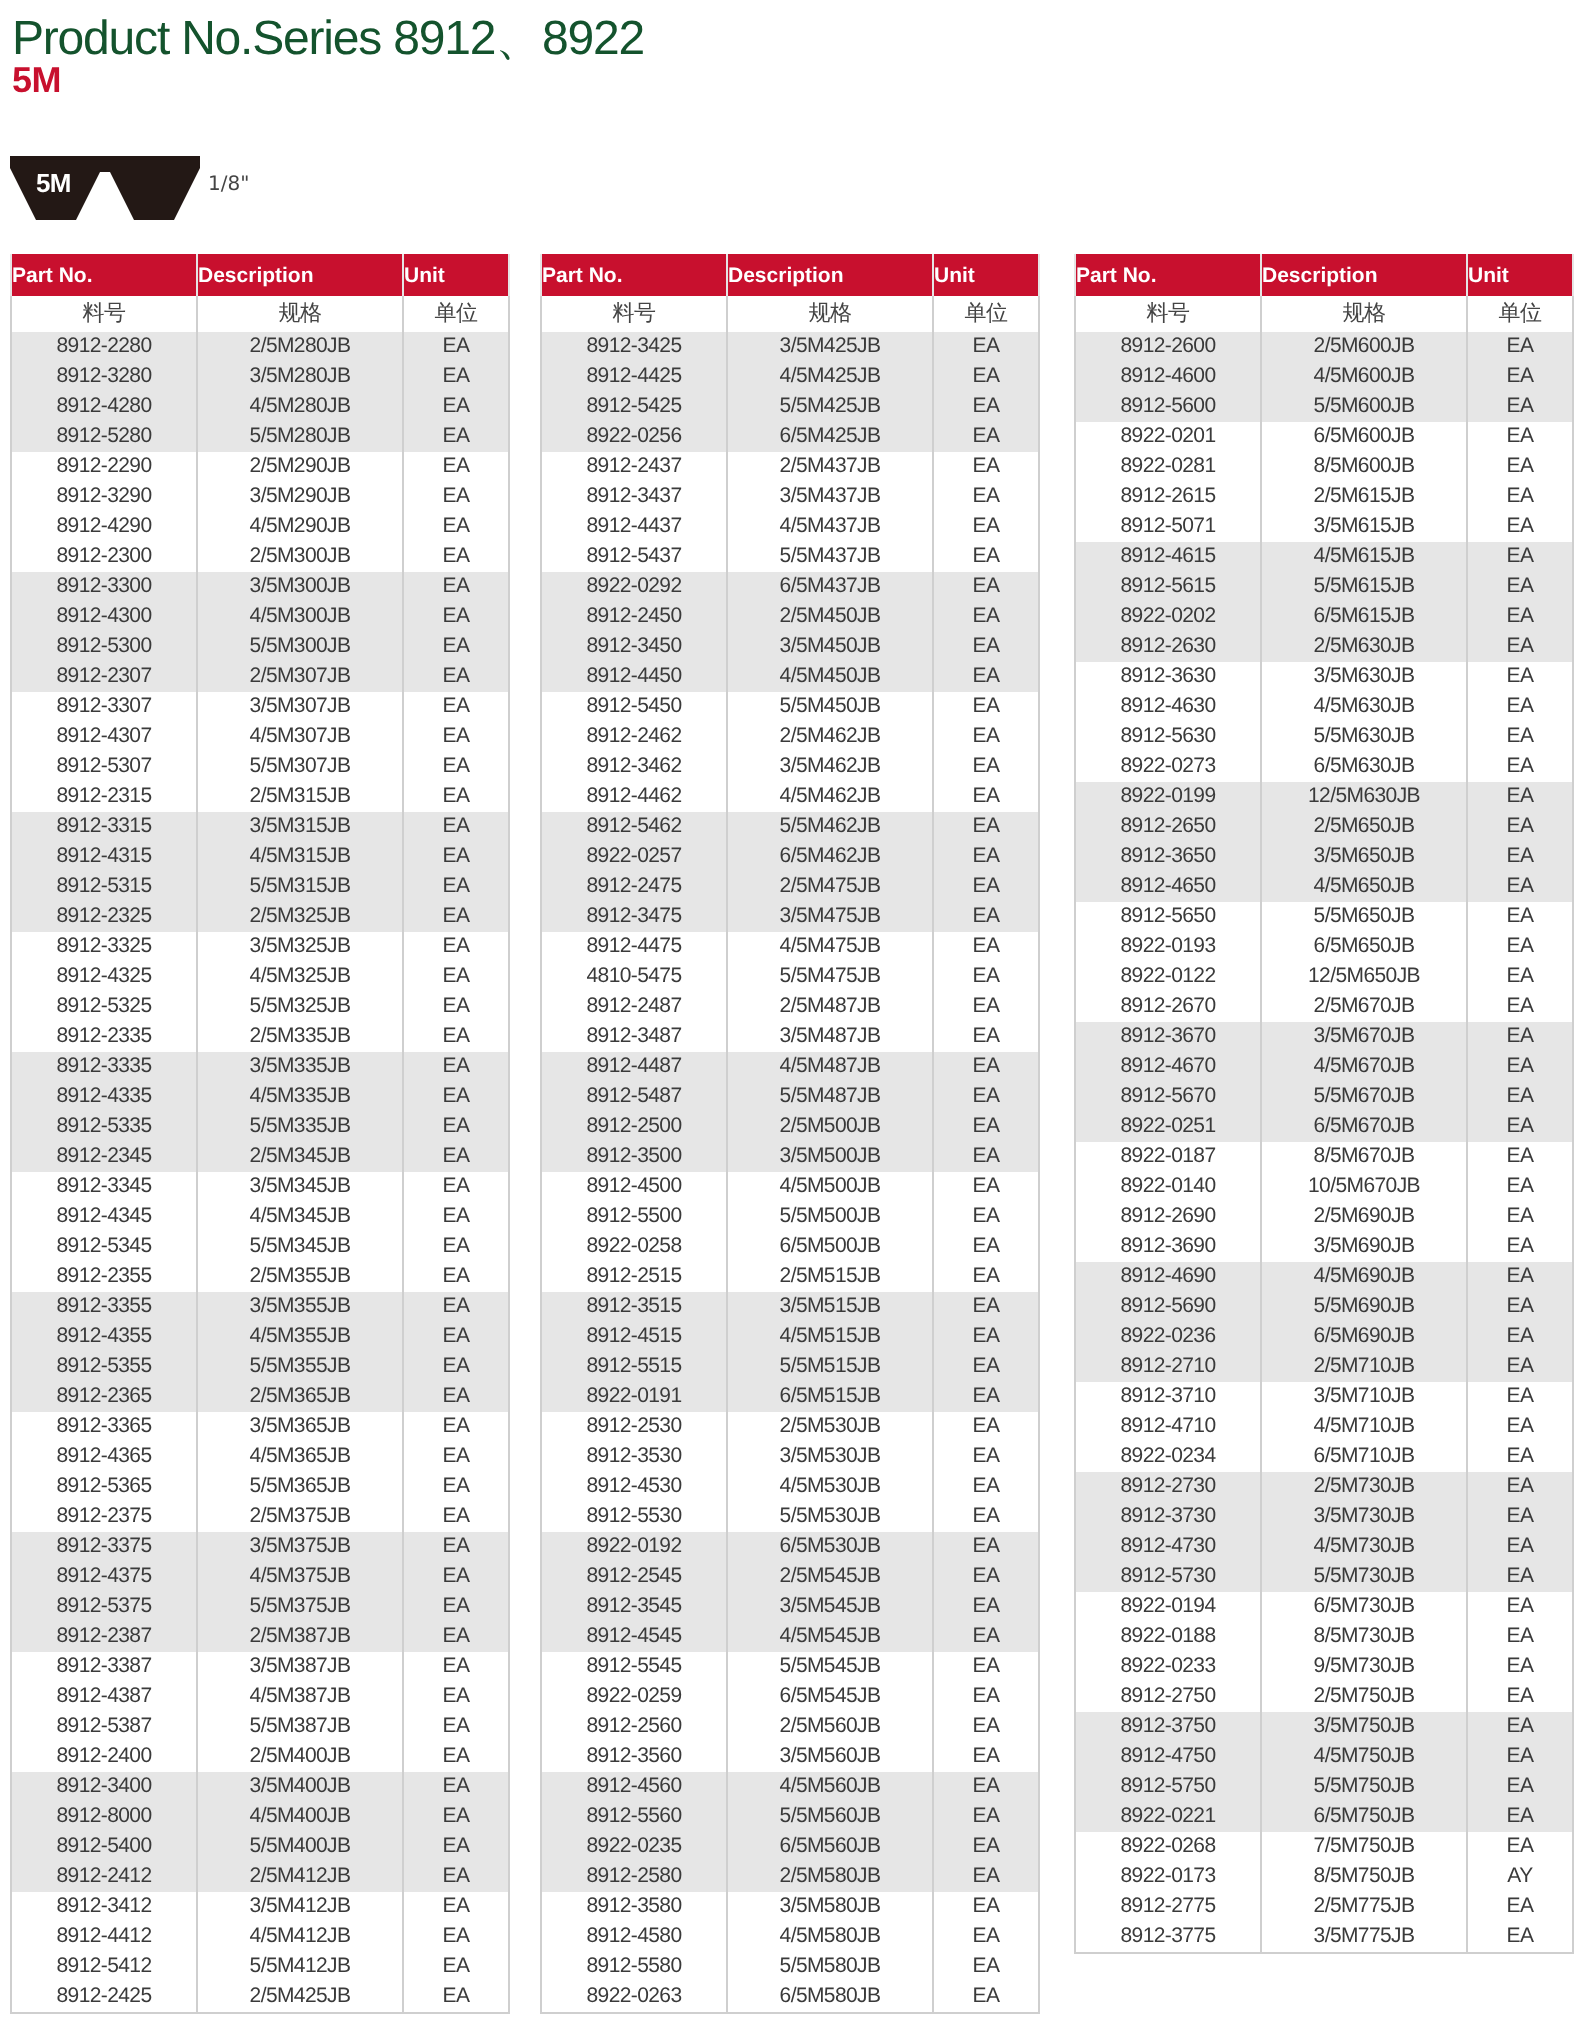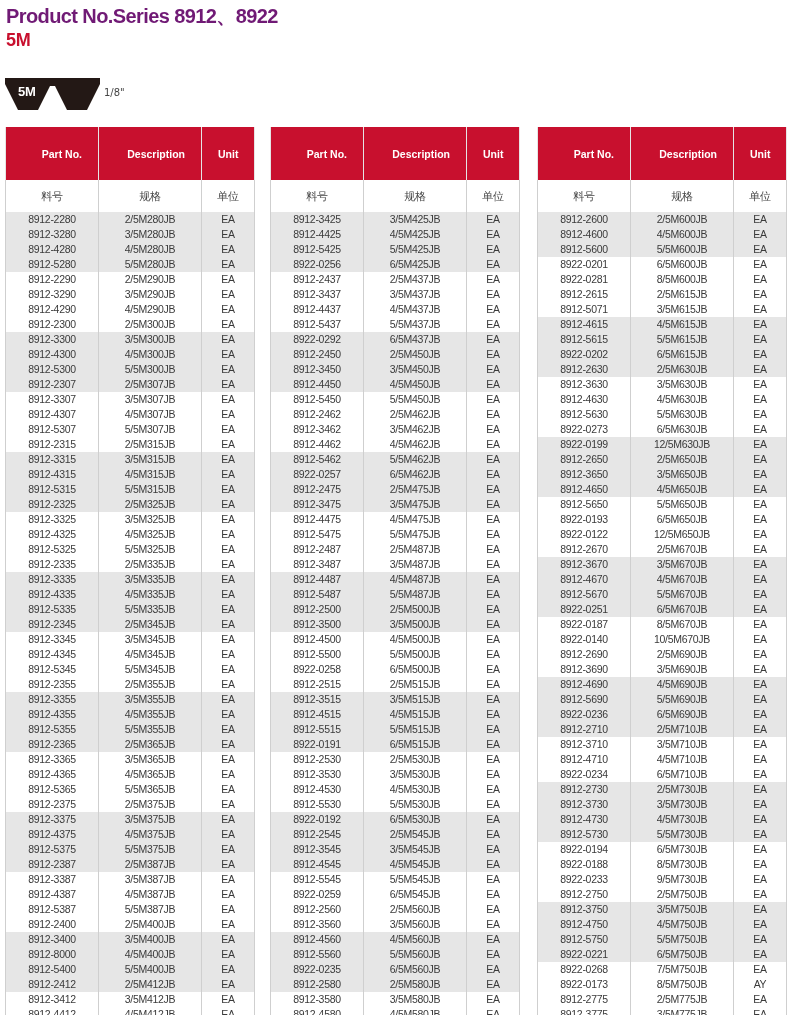--- a/index.html
+++ b/index.html
@@ -1,36 +1,36 @@
 <!DOCTYPE html>
 <html><head>
 <meta charset="utf-8">
 <style>
   html, body { margin: 0; padding: 0; background: #ffffff; }
   body { width: 790px; height: 1015px; position: relative; overflow: hidden;
          font-family: "Liberation Sans", sans-serif; color: #333; }
-  .title { position: absolute; left: 6px; top: 3px; font-size: 20px; font-weight: bold;
-           color: #701a75; letter-spacing: -0.6px; font-family: "Liberation Sans", sans-serif; }
+  .title { position: absolute; left: 6px; top: 3px; font-size: 24px; font-weight: normal;
+           color: #14532d; letter-spacing: -0.6px; font-family: "Liberation Sans", sans-serif; }
   .subtitle { position: absolute; left: 6px; top: 30px; font-size: 18px; font-weight: bold;
               color: #c8102e; letter-spacing: -0.3px; }
   .profile { position: absolute; left: 5px; top: 78px; width: 95px; height: 32px; }
   .profile svg { display: block; }
   .profile-label { position: absolute; left: 13px; top: 6px; color: #fff; font-weight: bold;
                    font-size: 13px; letter-spacing: -0.3px; }
   .pitch { position: absolute; left: 104px; top: 87px; font-size: 10px; color: #444;
            font-family: "DejaVu Sans", sans-serif; }
   .tbl { position: absolute; top: 127px; width: 249px; border-collapse: collapse;
          table-layout: fixed; font-size: 10.5px; }
   .tbl col.c1 { width: 93px; } .tbl col.c2 { width: 103px; } .tbl col.c3 { width: 53px; }
-  .tbl th { background: #c8102e; color: #fff; font-weight: bold; height: 21px; padding: 16px;
-            font-size: 10.5px; text-align: right; border-left: 1px solid #e5e5e5; border-right: 1px solid #e5e5e5; }
+  .tbl th { background: #c8102e; color: #fff; font-weight: bold; height: 21px; padding: 0;
+            font-size: 10.5px; text-align: left; border-left: 1px solid #e5e5e5; border-right: 1px solid #e5e5e5; }
   .tbl td { height: 15px; padding: 0; text-align: center; line-height: 15px; white-space: nowrap;
             border-left: 1px solid #cfcfcf; border-right: 1px solid #cfcfcf; color: #3a3a3a;
             letter-spacing: -0.3px; }
-  .tbl tr.sub td { height: 32px; line-height: 18px; background: #fff; color: #444; font-size: 11px; }
+  .tbl tr.sub td { height: 18px; line-height: 18px; background: #fff; color: #444; font-size: 11px; }
   .tbl tr.g td { background: #e6e6e6; }
   .tbl tr.w td { background: #ffffff; }
   .tbl tr:last-child td { border-bottom: 1px solid #cfcfcf; }
   #t1 { left: 5px; } #t2 { left: 270px; } #t3 { left: 537px; }
 </style>
 </head>
 <body>
 
 <div class="title">Product No.Series 8912、8922</div>
 <div class="subtitle">5M</div>
@@ -458,21 +458,21 @@
         <td>8912-3475</td>
         <td>3/5M475JB</td>
         <td>EA</td>
       </tr>
       <tr class="w">
         <td>8912-4475</td>
         <td>4/5M475JB</td>
         <td>EA</td>
       </tr>
       <tr class="w">
-        <td>8912-5475</td>
+        <td>4810-5475</td>
         <td>5/5M475JB</td>
         <td>EA</td>
       </tr>
       <tr class="w">
         <td>8912-2487</td>
         <td>2/5M487JB</td>
         <td>EA</td>
       </tr>
       <tr class="w">
         <td>8912-3487</td>

